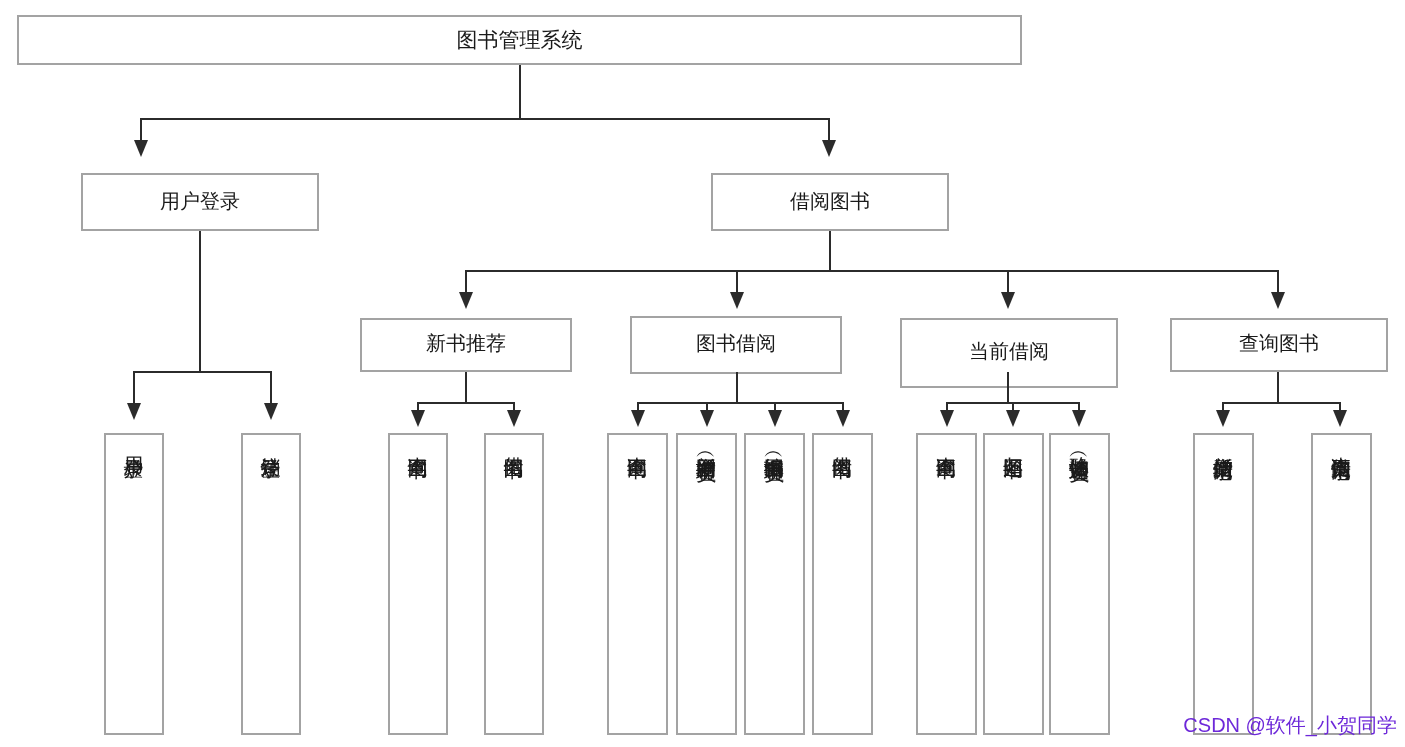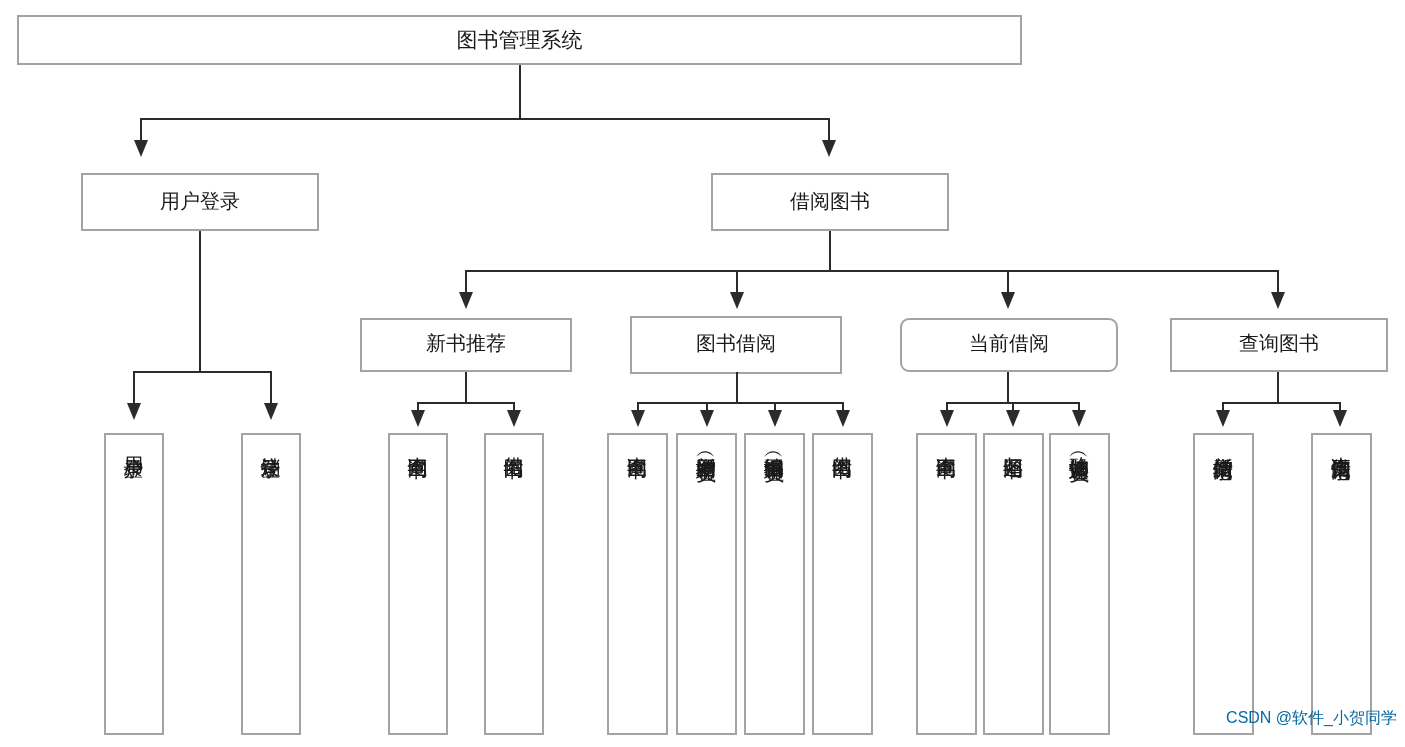--- a/index.html
+++ b/index.html
@@ -63,23 +63,23 @@
     height: 0;
     border-left: 7px solid transparent;
     border-right: 7px solid transparent;
     border-top: 17px solid #2b2b2b;
   }
 
   
   #watermark {
     position: absolute;
     right: 8px;
-    bottom: 18px;
-    font-size: 16px;
-    color: #0369a1;
+    bottom: 8px;
+    font-size: 20px;
+    color: #6d28d9;
     white-space: nowrap;
     user-select: none;
   }
 </style>
 </head>
 <body>
 
 <div id="canvas">
 
   <div class="node root" style="left:17px; top:15px; width:1005px; height:50px;">
@@ -125,21 +125,21 @@
 
   <div class="ln v" style="left:1277px; top:270px; width:2px; height:30px;"></div>
   <div class="arrow" style="left:1271px; top:292px;"></div>
 
   <div class="node level3" style="left:360px; top:318px; width:212px; height:54px;">
     <span>新书推荐</span>
   </div>
   <div class="node level3" style="left:630px; top:316px; width:212px; height:58px;">
     <span>图书借阅</span>
   </div>
-  <div class="node level3" style="left:900px; top:318px; width:218px; height:54px;border-radius:9px;">
+  <div class="node level3" style="left:900px; top:318px; width:218px; height:70px;">
     <span>当前借阅</span>
   </div>
   <div class="node level3" style="left:1170px; top:318px; width:218px; height:54px;">
     <span>查询图书</span>
   </div>
 
   <div class="ln v" style="left:465px; top:372px; width:2px; height:30px;"></div>
   <div class="ln h" style="left:417px; top:402px; width:98px; height:2px;"></div>
   <div class="ln v" style="left:417px; top:402px; width:2px; height:14px;"></div>
   <div class="arrow" style="left:411px; top:410px;"></div>

